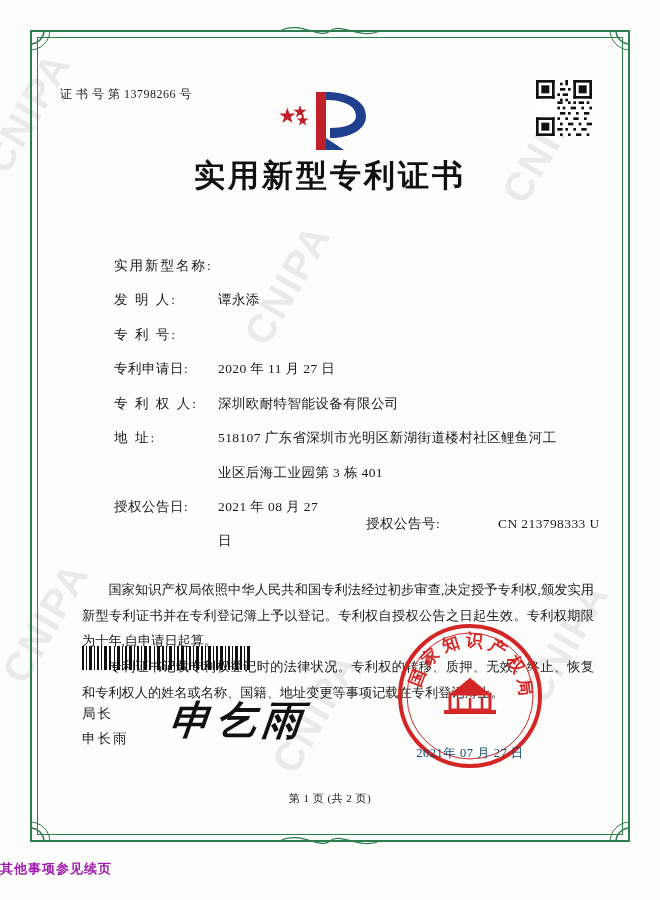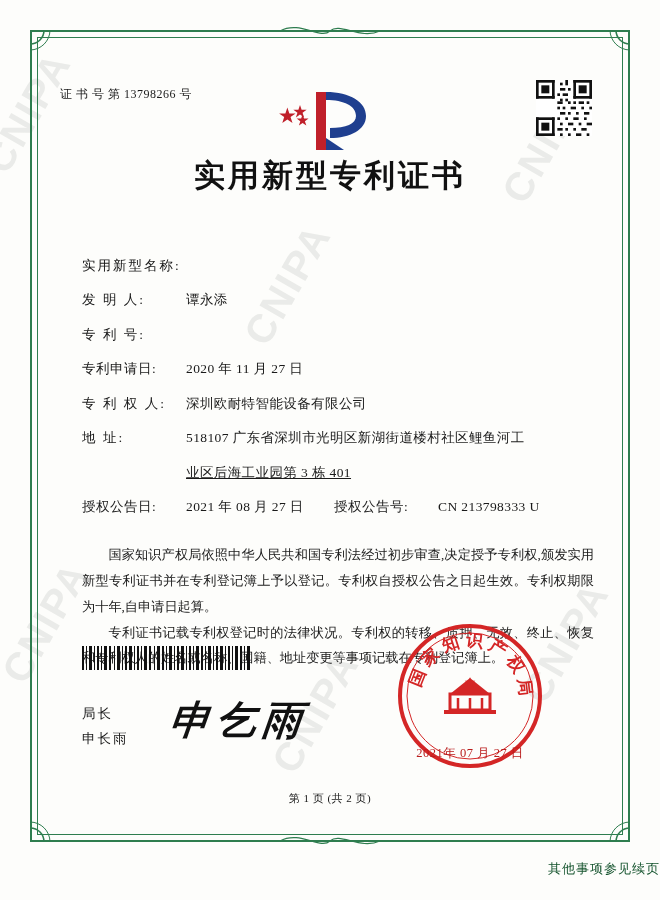--- a/index.html
+++ b/index.html
@@ -118,35 +118,36 @@
   }
   .frow {
     display: flex;
     align-items: flex-start;
   }
   .flabel {
     width: 104px;
     flex: 0 0 104px;
     letter-spacing: 2px;
     white-space: nowrap;
+    margin-left: 32px;
   }
   .flabel.wide { letter-spacing: 0.5px; }
   .fvalue {
     flex: 1;
     letter-spacing: 0.4px;
   }
   .fvalue .cont {
     display: block;
-    text-decoration: underline;
   }
   .row-pub {
     display: flex;
+    align-items: center;
   }
   .row-pub .left { width: 252px; flex: 0 0 252px; display: flex; }
-  .row-pub .right { display: flex; }
+  .row-pub .right { display: flex; gap: 28px; }
   .row-pub .right .flabel { width: 104px; flex: 0 0 104px; }
 
   .para {
     margin-top: 18px;
     font-size: 13.2px;
     line-height: 1.95;
     text-align: justify;
     padding-left: 22px;
     padding-right: 6px;
   }
@@ -188,44 +189,45 @@
     bottom: 48px;
     width: 152px;
     height: 152px;
   }
   .seal-date {
     position: absolute;
     right: 62px;
     bottom: 58px;
     width: 136px;
     text-align: center;
-    color: #b91c1c;
+    color: #0c4a6e;
     font-size: 12.5px;
     letter-spacing: 0.5px;
   }
 
   .page-num {
     position: absolute;
     left: 0;
     right: 0;
     bottom: 14px;
     text-align: center;
     font-size: 11px;
     letter-spacing: 0.5px;
   }
 
   .footer-note {
     position: absolute;
     left: 0;
     right: 0;
     bottom: 22px;
-    text-align: right;
+    text-align: left;
     font-size: 13px;
     letter-spacing: 1px;
-    color: #14532d;
+    color: #a21caf;
+    font-weight: bold;
   }
 </style>
 </head>
 <body>
 
 <div class="page">
 
   <div class="watermarks">
     <div class="wm wm1">CNIPA</div>
     <div class="wm wm2">CNIPA</div>

